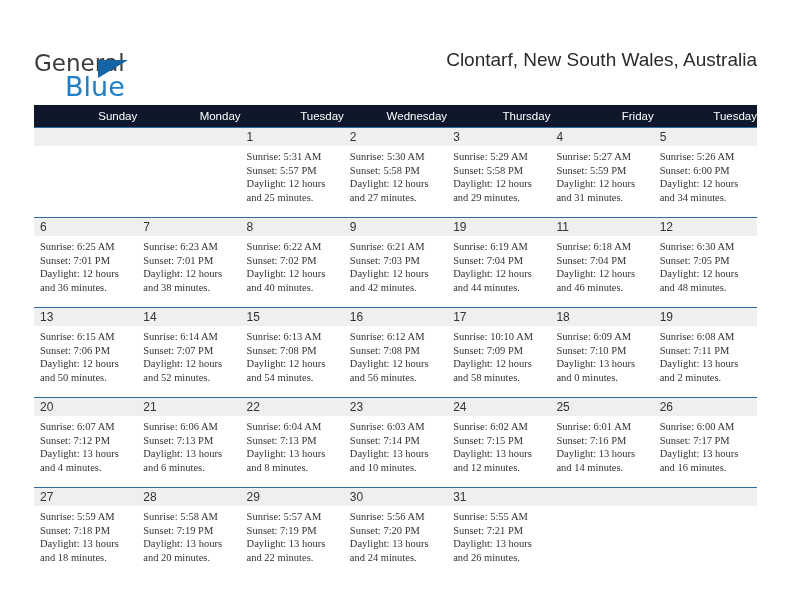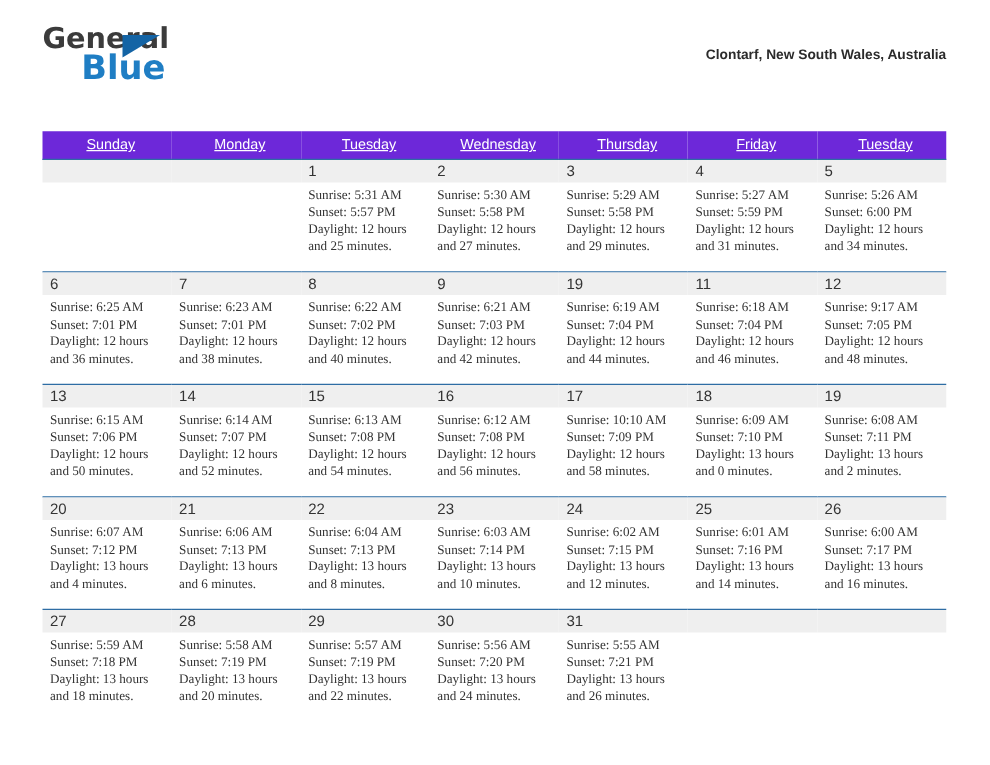--- a/index.html
+++ b/index.html
@@ -18,24 +18,23 @@
     position: relative;
     width: 792px;
     height: 612px;
     box-sizing: border-box;
   }
 
   
   .header {
     position: absolute;
     left: 34px;
-    top: 12px;
+    top: 44px;
     right: 35px;
     height: 68px;
-    font-weight: bold;
   }
   .logo {
     position: absolute;
     left: 0;
     top: 6px;
     width: 180px;
     height: 56px;
   }
   .logo-general {
     position: absolute;
@@ -72,48 +71,47 @@
     top: 0;
     text-align: right;
   }
   .cal-title {
     font-size: 26px;
     color: #2b2b2b;
     line-height: 34px;
     white-space: nowrap;
   }
   .cal-subtitle {
-    font-size: 11px;
+    font-size: 19px;
     color: #2b2b2b;
     line-height: 22px;
-    margin-top: 21px;
+    margin-top: 5px;
     white-space: nowrap;
   }
 
   
   .calendar {
     position: absolute;
     left: 34px;
     top: 105px;
     width: 723px;
     border-collapse: collapse;
     table-layout: fixed;
   }
   .calendar col { width: 103.28px; }
 
   thead th {
-    background: #6d28d9;
+    background: #0f172a;
     color: #ffffff;
     font-size: 11.5px;
     font-weight: normal;
-    text-align: center;
+    text-align: right;
     padding: 4px 0 4px 6px;
     height: 12px;
     line-height: 14px;
-    text-decoration: underline;
   }
 
   tbody tr { height: 90px; }
 
   tbody td {
     vertical-align: top;
     padding: 0;
     border-top: 1.5px solid #2e6da4;
     background: #ffffff;
   }
@@ -325,21 +323,21 @@
                 <div class="daylight-line">Sunset: 7:04 PM</div>
                 <div class="daylight-line">Daylight: 12 hours</div>
                 <div class="daylight-line">and 46 minutes.</div>
               </div>
             </div>
           </td>
           <td>
             <div class="cell">
               <div class="daynum-band">12</div>
               <div class="cell-body">
-                <div class="daylight-line">Sunrise: 9:17 AM</div>
+                <div class="daylight-line">Sunrise: 6:30 AM</div>
                 <div class="daylight-line">Sunset: 7:05 PM</div>
                 <div class="daylight-line">Daylight: 12 hours</div>
                 <div class="daylight-line">and 48 minutes.</div>
               </div>
             </div>
           </td>
         </tr>
         <tr>
           <td>
             <div class="cell">

